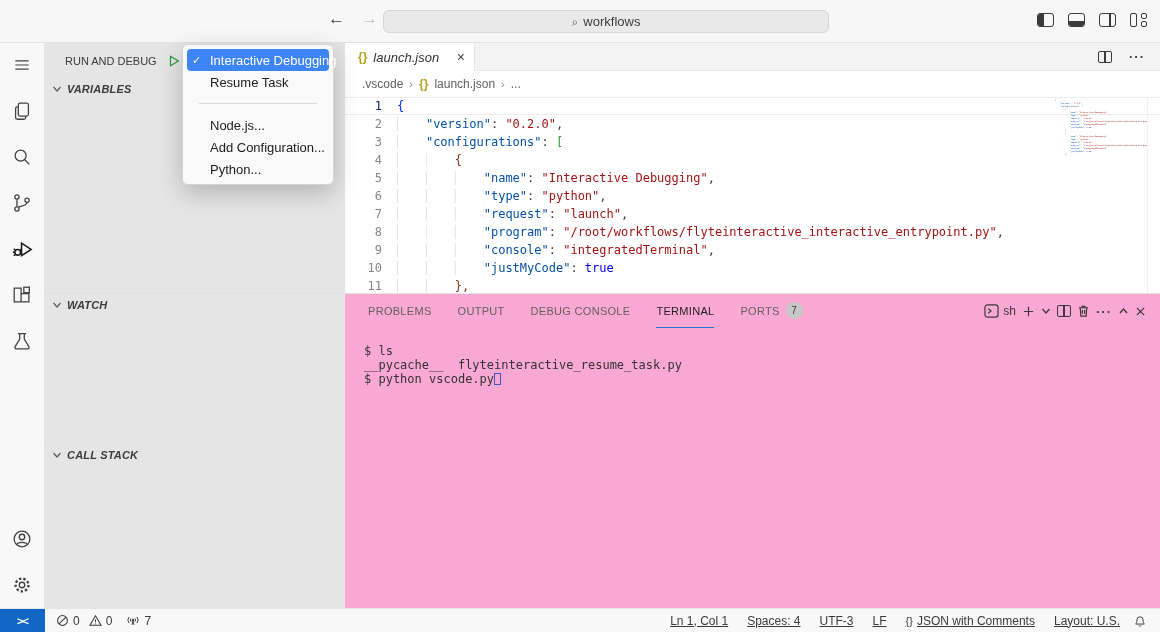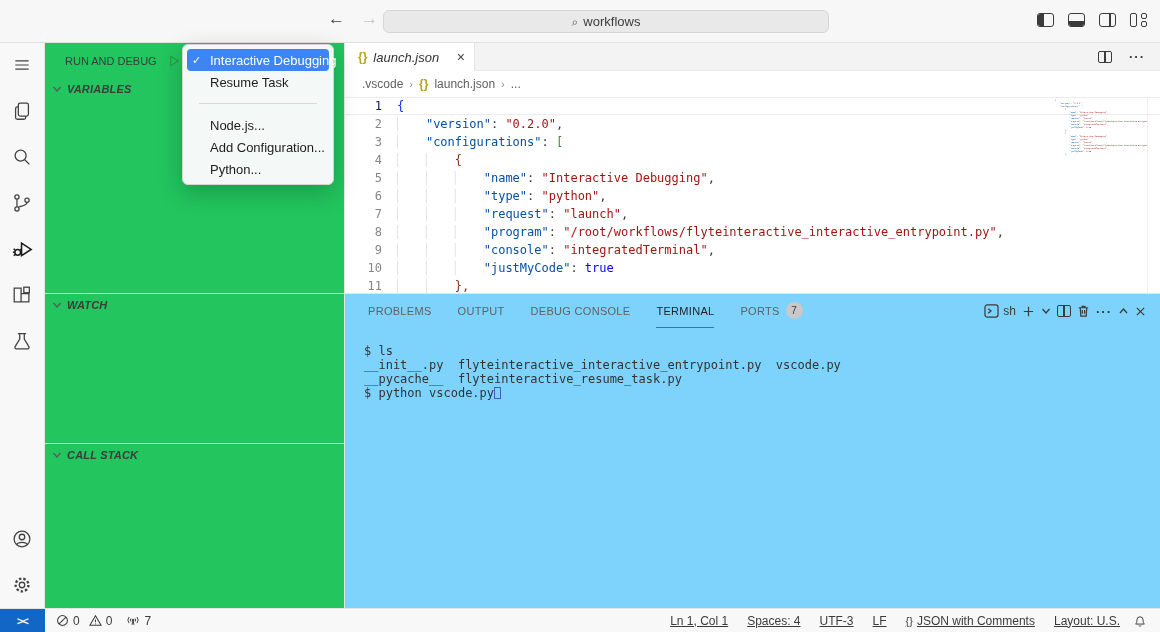--- a/index.html
+++ b/index.html
@@ -28,21 +28,21 @@
   
   .main { position:absolute; top:43px; bottom:24px; left:0; right:0; display:flex; }
 
   .activitybar { width:45px; background:#f8f8f8; border-right:1px solid #e5e5e5; display:flex; flex-direction:column; align-items:center; padding-top:9px; gap:21px; flex:none; }
   .ab-icon { width:25px; height:25px; display:flex; align-items:center; justify-content:center; }
   .ab-icon svg { stroke:#424242; fill:none; stroke-width:1.4; }
   .ab-icon.active svg { stroke:#1a1a1a; stroke-width:1.6; }
   .ab-bottom { margin-top:auto; display:flex; flex-direction:column; gap:21px; padding-bottom:11px; }
 
   
-  .sidebar { width:300px; background:#22c55e; border-right:1px solid #e5e5e5; display:flex; flex-direction:column; flex:none; position:relative; }
+  .sidebar { width:300px; background:#e5e5e5; border-right:1px solid #e5e5e5; display:flex; flex-direction:column; flex:none; position:relative; }
   .sidebar-header { height:35px; display:flex; align-items:center; padding-left:20px; flex:none; }
   .sidebar-title { font-size:11px; color:#3b3b3b; }
   .play-btn { margin-left:10px; display:flex; align-items:center; }
   .section { flex:none;font-style:italic; }
   .section + .section { border-top:1px solid #e1e1e1; }
   .section-header { height:22px; display:flex; align-items:center; gap:5px; padding-left:7px; font-size:11px; font-weight:bold; color:#3b3b3b; letter-spacing:0.2px; }
   .chev { color:#5a5a5a; }
   .sec-variables { height:215px; }
   .sec-watch { height:150px; }
   .sec-callstack { height:149px; }
@@ -78,21 +78,21 @@
   .tk-key{ color:#0451a5; } .tk-str{ color:#a31515; } .tk-kw{ color:#0000ff; }
   .tk-pn{ color:#3b3b3b; } .tk-b1{ color:#0431fa; } .tk-b2{ color:#319331; } .tk-b3{ color:#7b3814; }
   .tk-ws { background-image:linear-gradient(to right, #e4e4e4 1px, transparent 1px); background-size:4ch 100%; }
 
   .minimap { position:absolute; top:2px; right:13px; width:92px; height:80px; overflow:hidden; }
   .mini-line { font-size:2px; line-height:3px; white-space:pre; font-family:"DejaVu Sans Mono", monospace; }
   .mini-line .tk-ws { background:none; }
   .scroll-strip { position:absolute; top:0; right:0; width:13px; height:100%; border-left:1px solid #f0f0f0; }
 
   
-  .panel { height:315px; border-top:1px solid #e5e5e5; display:flex; flex-direction:column; flex:none; background:#7dd3fc; }
+  .panel { height:315px; border-top:1px solid #e5e5e5; display:flex; flex-direction:column; flex:none; background:#f9a8d4; }
   .panel-header { height:34px; display:flex; align-items:center; padding:0 14px 0 23px; flex:none; }
   .panel-tabs { display:flex; gap:26px; height:100%; }
   .panel-tab { display:flex; align-items:center; gap:6px; font-size:11px; color:#616161; letter-spacing:0.3px; border-bottom:1.5px solid transparent; }
   .panel-tab.active { color:#1f1f1f; border-bottom-color:#1f78d1; }
   .badge { background:#c8c8c8; color:#3b3b3b; min-width:17px; height:17px; border-radius:50%; font-size:10px; display:flex; align-items:center; justify-content:center; }
   .panel-actions { margin-left:auto; display:flex; align-items:center; gap:6px; color:#3b3b3b; }
   .shell-tag { display:flex; align-items:center; gap:4px; font-size:12px; }
   .panel-actions svg { stroke:#3b3b3b; fill:none; stroke-width:1.3; }
 
   .terminal { flex:1; padding:16px 0 0 19px; font-family:"DejaVu Sans Mono", monospace; font-size:12px; line-height:14px; color:#333; white-space:pre; }
@@ -346,21 +346,21 @@
                 <path d="M1.5 7l3.5-4 3.5 4"></path>
               </svg>
             </span>
           <span>
               <svg width="11" height="11" viewBox="0 0 12 12">
                 <path d="M2 2l8 8M10 2l-8 8"></path>
               </svg>
             </span>
         </div>
       </div>
-      <div class="terminal"><div class="term-line">$ ls</div><div class="term-line">__init__.py  flyteinteractive_interactive_entrypoint.py  vscode.py</div><div class="term-line">__pycache__  flyteinteractive_resume_task.py</div><div class="term-line">$ python vscode.py<span class="cursor"></span></div></div>
+      <div class="terminal"><div class="term-line">$ ls</div><div class="term-line">__pycache__  flyteinteractive_resume_task.py</div><div class="term-line">$ python vscode.py<span class="cursor"></span></div></div>
     </div>
   </div>
 </div>
 
 <div class="menu">
     <div class="menu-item selected">
       <span class="check">✓</span>
       <span>Interactive Debugging</span>
     </div>
     <div class="menu-item">

